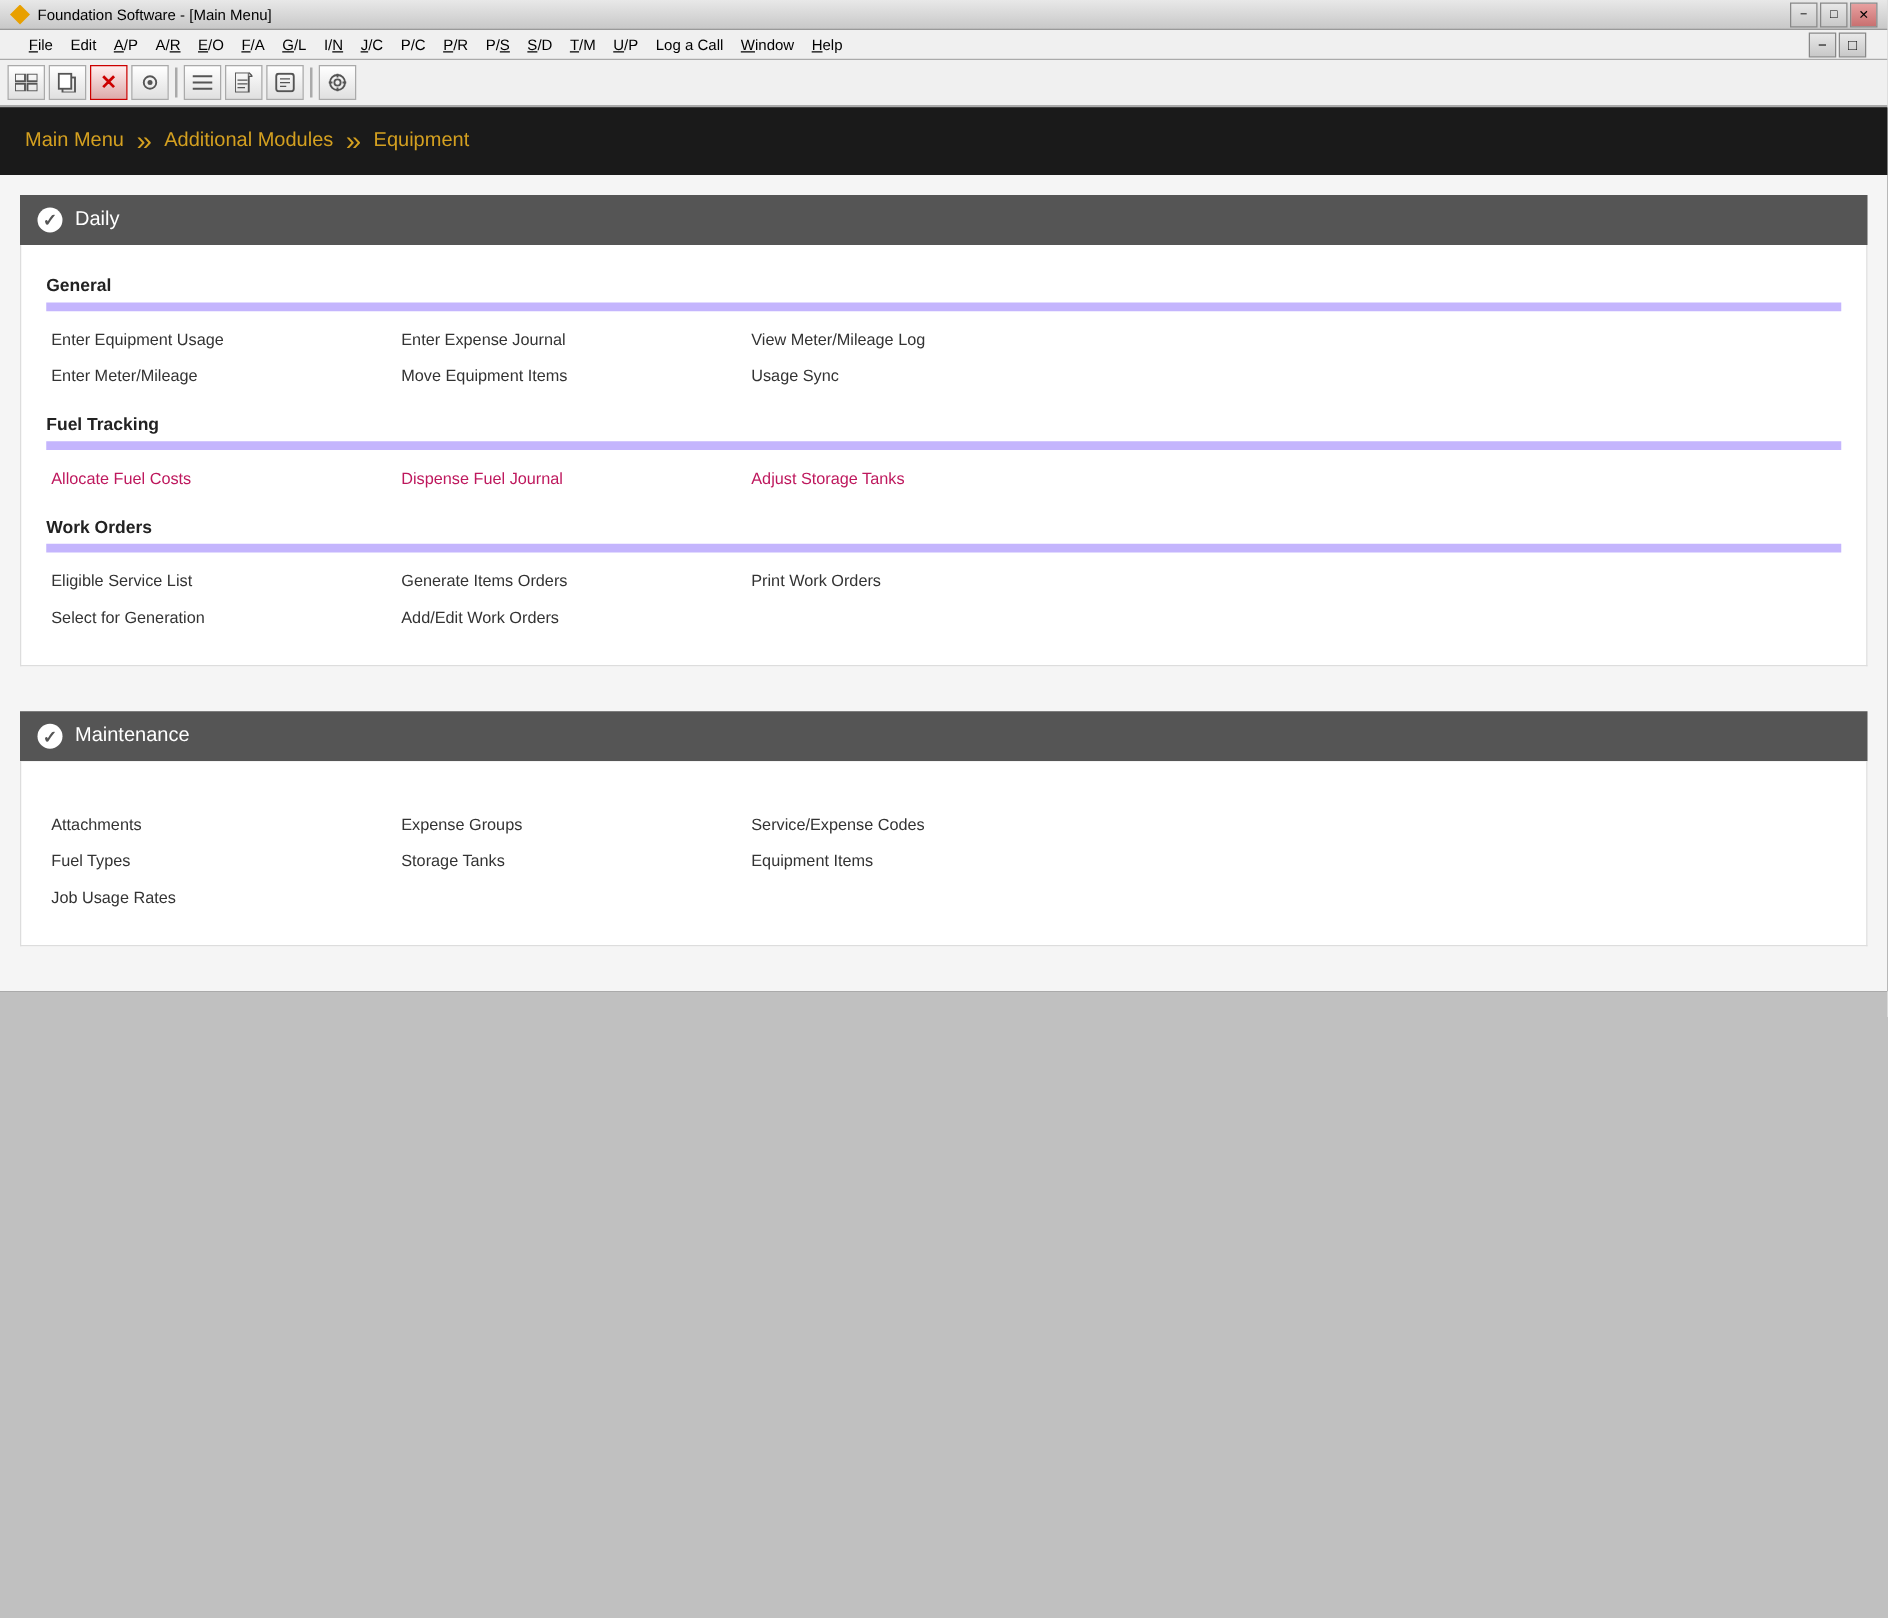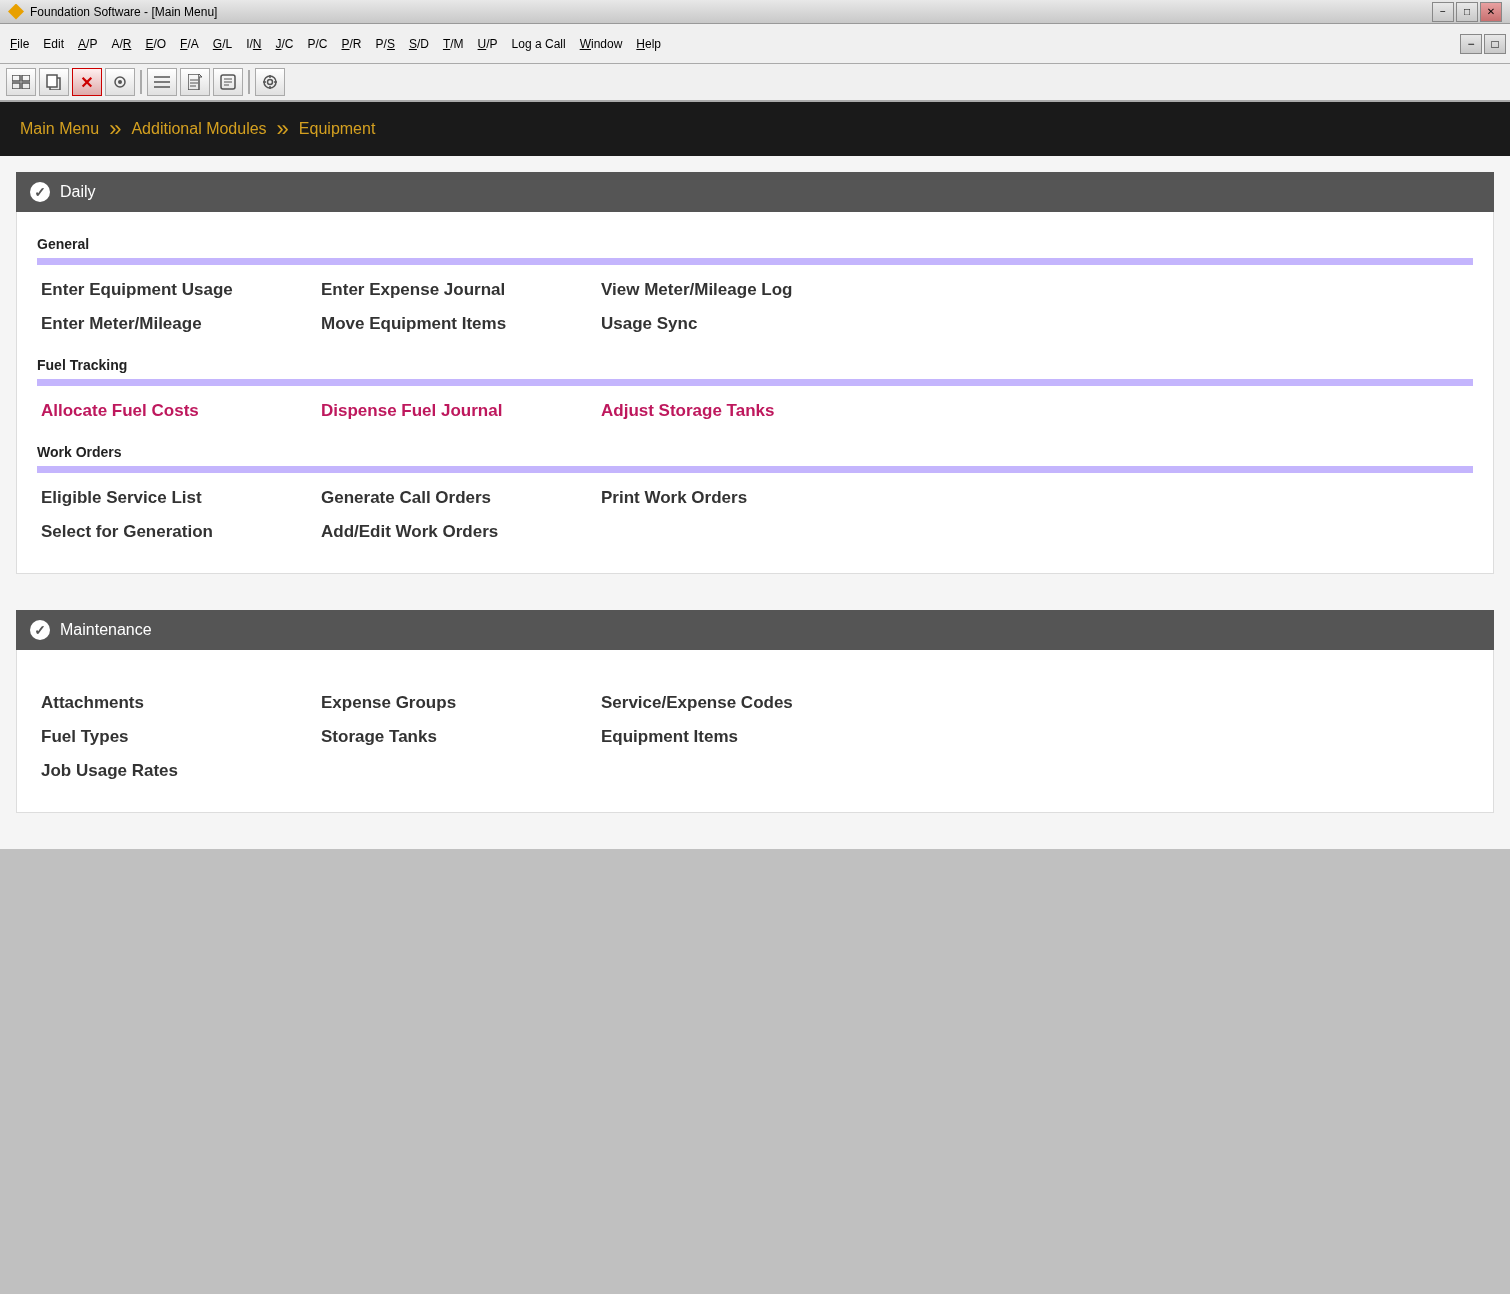--- a/index.html
+++ b/index.html
@@ -42,24 +42,24 @@
       justify-content: center;
       font-size: 10px;
       cursor: pointer;
       color: #000;
     }
     .title-btn.close { background: linear-gradient(to bottom, #e8a0a0, #c87070); }
 
     
     .menu-bar {
       background: #f0f0f0;
-      height: 40px;
-      display: flex;
-      align-items: center;
-      padding: 0 4px;
+      height: 24px;
+      display: flex;
+      align-items: center;
+      padding: 0 17px;
       border-bottom: 1px solid #aaa;
       gap: 2px;
     }
     .menu-item {
       padding: 2px 6px;
       font-size: 12px;
       cursor: pointer;
       color: #000;
     }
     .menu-item u { text-decoration: underline; }
@@ -166,25 +166,24 @@
 
     .menu-grid {
       display: grid;
       grid-template-columns: 280px 280px 280px;
       gap: 0;
       padding: 4px 0 8px 0;
     }
     .menu-link {
       padding: 7px 4px;
       color: #333;
-      font-size: 17px;
+      font-size: 13px;
       cursor: pointer;
       text-decoration: none;
       display: block;
-      font-weight: bold;
     }
     .menu-link.disabled {
       color: #be185d;
       cursor: default;
     }
 
     .menu-link.highlighted {
       border: 2px solid #cc2200;
       border-radius: 4px;
       padding: 5px 4px;
@@ -325,21 +324,21 @@
       <div class="subsection-title">Fuel Tracking</div>
       <div class="menu-grid">
           <a class="menu-link disabled">Allocate Fuel Costs</a>
           <a class="menu-link disabled">Dispense Fuel Journal</a>
           <a class="menu-link disabled">Adjust Storage Tanks</a>
         </div>
 
       <div class="subsection-title">Work Orders</div>
       <div class="menu-grid">
           <a class="menu-link">Eligible Service List</a>
-          <a class="menu-link">Generate Call Orders</a>
+          <a class="menu-link">Generate Items Orders</a>
           <a class="menu-link">Print Work Orders</a>
           <a class="menu-link">Select for Generation</a>
           <a class="menu-link">Add/Edit Work Orders</a>
         </div>
     </div>
 
     <div class="spacer"></div>
 
     <div class="section-header">
       <div class="section-check">✓</div>

